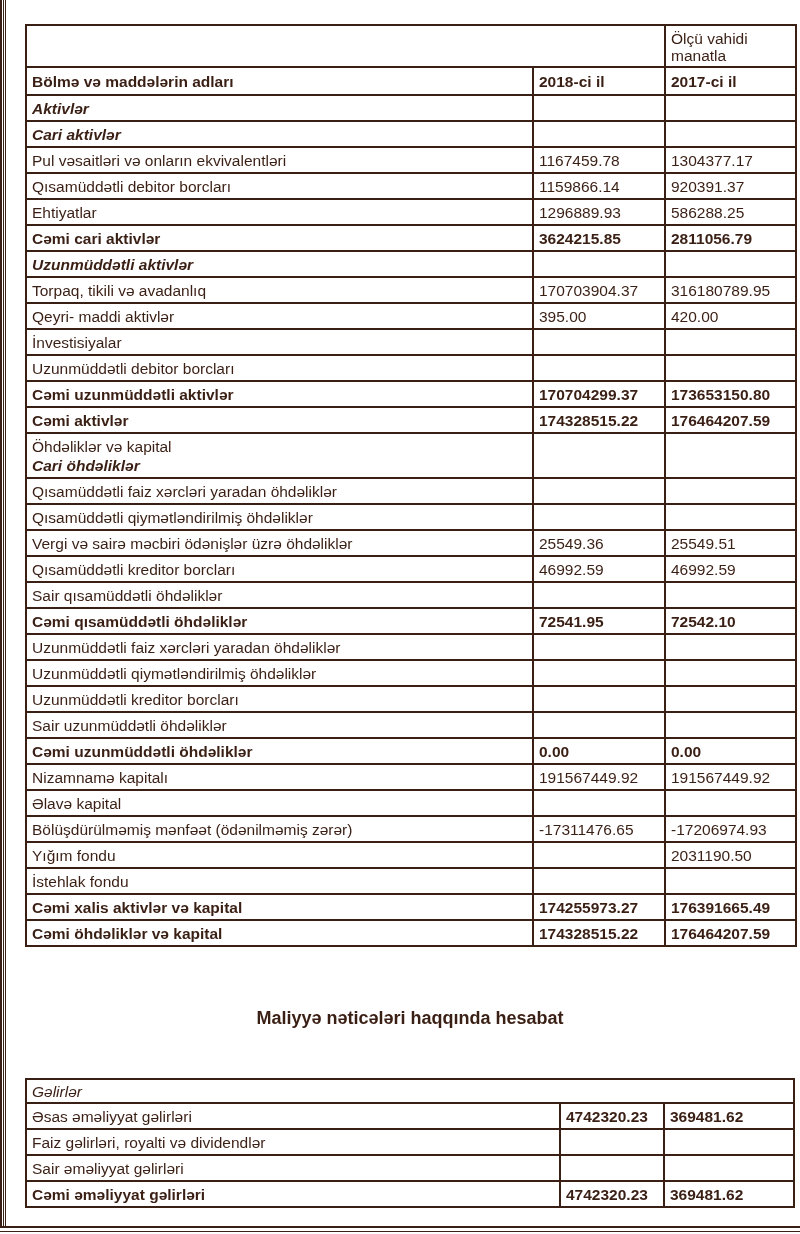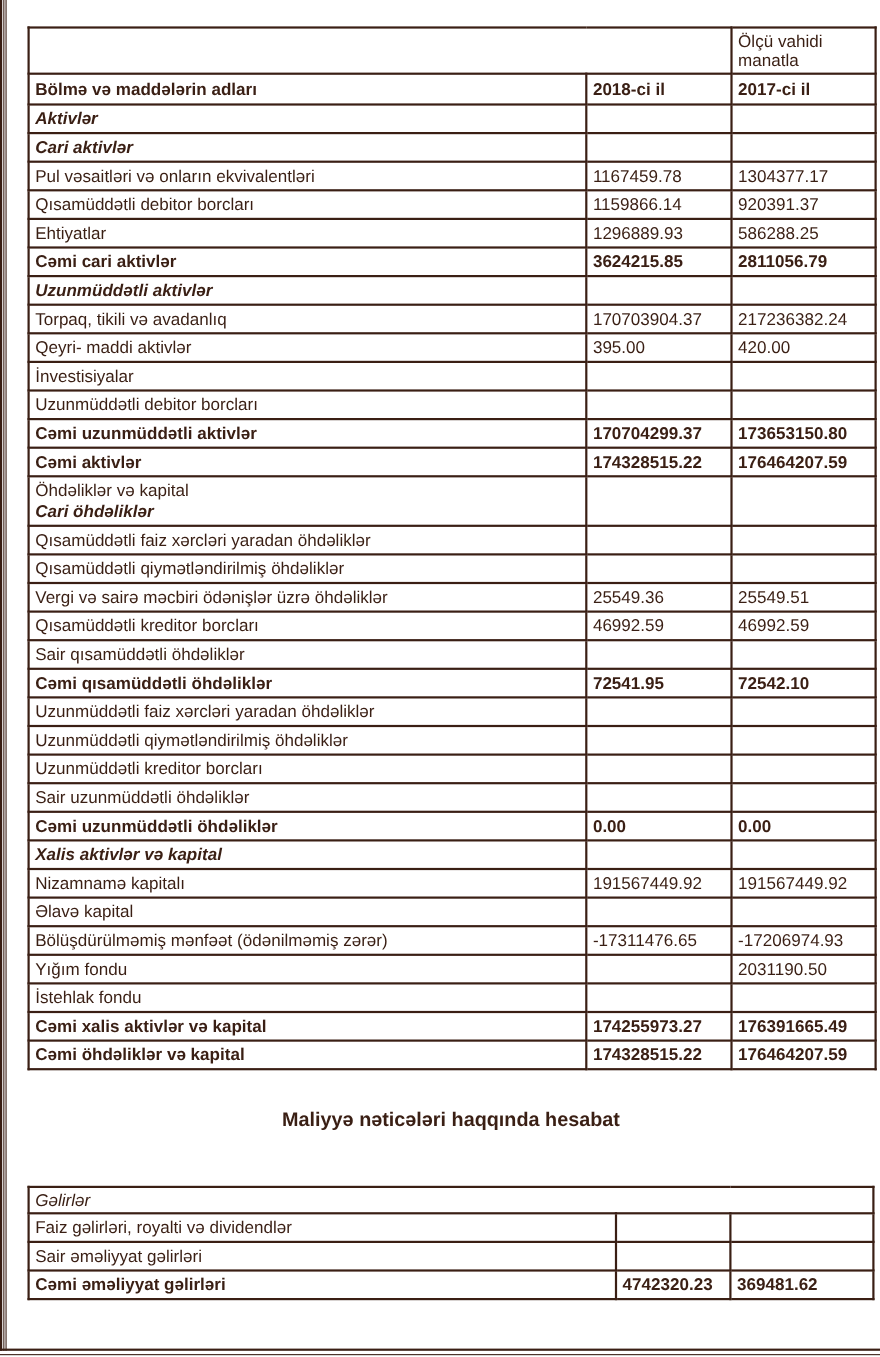--- a/index.html
+++ b/index.html
@@ -83,21 +83,21 @@
         <td class="b">2811056.79</td>
       </tr>
       <tr>
         <td class="label bi">Uzunmüddətli aktivlər</td>
         <td></td>
         <td></td>
       </tr>
       <tr>
         <td class="label">Torpaq, tikili və avadanlıq</td>
         <td>170703904.37</td>
-        <td>217236382.24</td>
+        <td>316180789.95</td>
       </tr>
       <tr>
         <td class="label">Qeyri- maddi aktivlər</td>
         <td>395.00</td>
         <td>420.00</td>
       </tr>
       <tr>
         <td class="label">İnvestisiyalar</td>
         <td></td>
         <td></td>
@@ -169,25 +169,20 @@
       </tr>
       <tr>
         <td class="label">Sair uzunmüddətli öhdəliklər</td>
         <td></td>
         <td></td>
       </tr>
       <tr>
         <td class="label b">Cəmi uzunmüddətli öhdəliklər</td>
         <td class="b">0.00</td>
         <td class="b">0.00</td>
-      </tr>
-      <tr>
-        <td class="label bi">Xalis aktivlər və kapital</td>
-        <td></td>
-        <td></td>
       </tr>
       <tr>
         <td class="label">Nizamnamə kapitalı</td>
         <td>191567449.92</td>
         <td>191567449.92</td>
       </tr>
       <tr>
         <td class="label">Əlavə kapital</td>
         <td></td>
         <td></td>
@@ -225,20 +220,25 @@
 <table id="income">
   <colgroup>
       <col class="c1">
       <col class="c2">
       <col class="c3">
     </colgroup>
   <tbody id="income-body">
     <tr class="first">
       <td colspan="3" class="i">Gəlirlər</td>
     </tr>
+  <tr>
+        <td>Əsas əməliyyat gəlirləri</td>
+        <td class="b">4742320.23</td>
+        <td class="b">369481.62</td>
+      </tr>
       <tr>
         <td>Faiz gəlirləri, royalti və dividendlər</td>
         <td class="b"></td>
         <td class="b"></td>
       </tr>
       <tr>
         <td>Sair əməliyyat gəlirləri</td>
         <td class="b"></td>
         <td class="b"></td>
       </tr>

